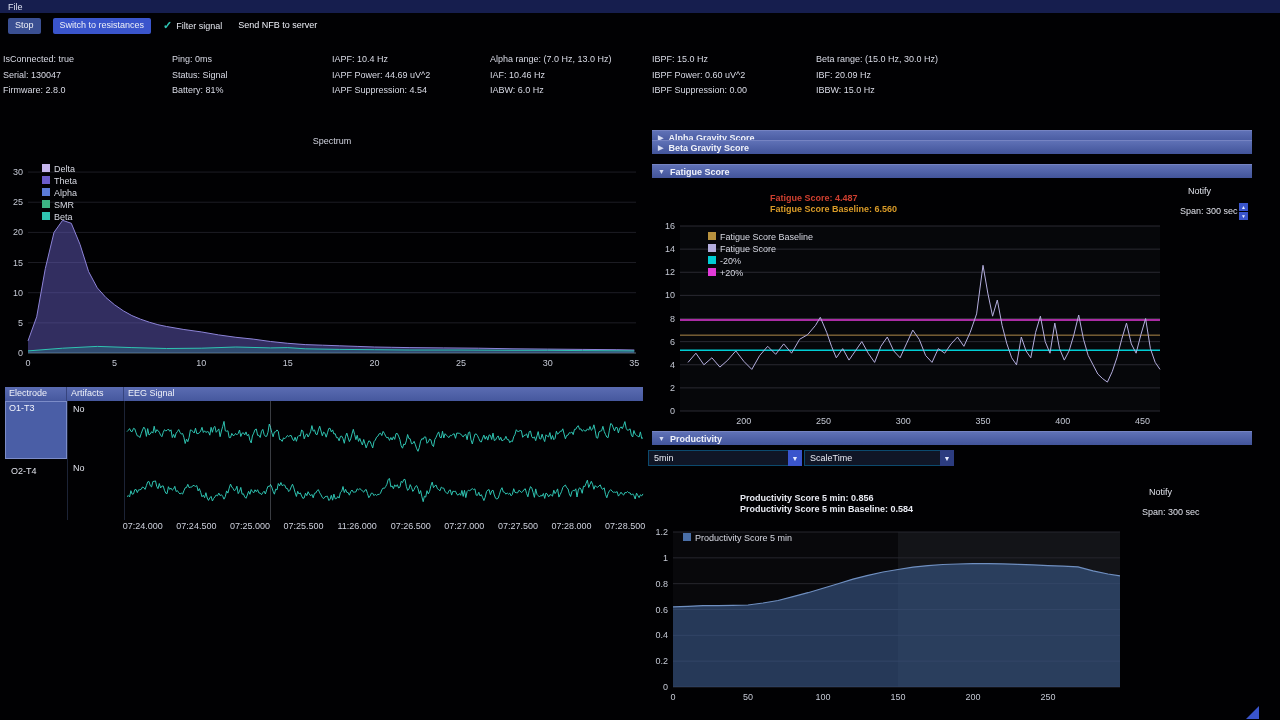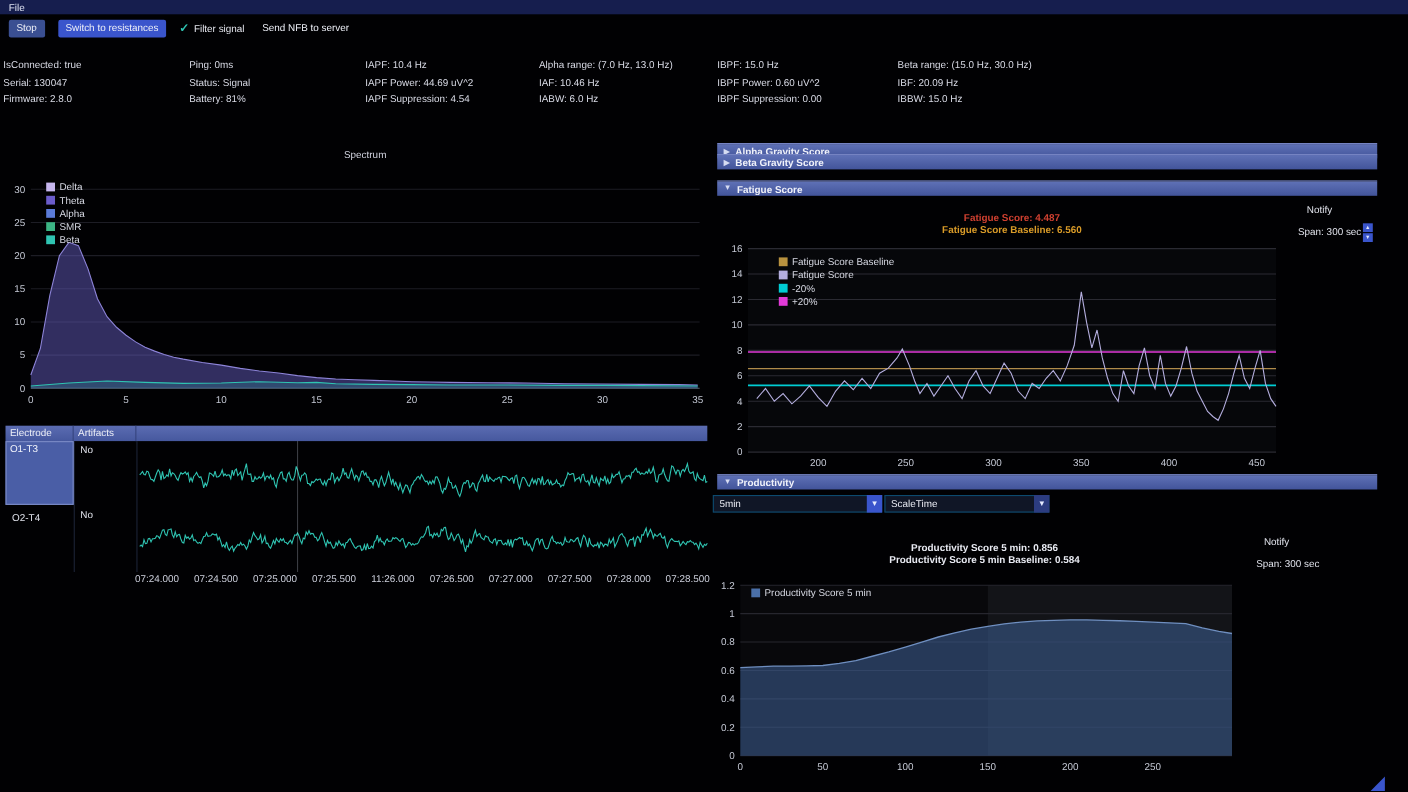--- a/index.html
+++ b/index.html
@@ -13,34 +13,34 @@
   .btn.primary{background:#3a55cc}
   .btn.ghost{background:transparent;padding:2px 4px}
   .check{display:flex;align-items:center;gap:4px}
   .checkmark{color:#2fc4b2;font-weight:bold;font-size:11px}
   .status-col{position:absolute;font-size:9px;line-height:15.5px;color:#d9dbe6;white-space:nowrap}
   .chart-title{position:absolute;font-size:9px;color:#d2d4e0;text-align:center}
   svg.chart{position:absolute;overflow:visible}
   svg text{font-family:"Liberation Sans",sans-serif}
   .legend{position:absolute;display:flex;flex-direction:column;gap:1px;z-index:5;font-size:9px;color:#d6d8e2}
   .legend.h{flex-direction:row;gap:10px}
-  .legend-row{display:flex;align-items:center;gap:4px;height:11px;white-space:nowrap}
+  .legend-row{display:flex;align-items:flex-start;gap:4px;height:11px;white-space:nowrap}
   .swatch{width:8px;height:8px;display:inline-block;flex:0 0 8px}
   .eeg-header{position:absolute;left:5px;top:387px;width:638px;height:14px;display:flex;background:linear-gradient(#5b6cb2,#46589e);font-size:9px;color:#eef0f8}
   .eeg-header .cell{padding:1px 4px;border-right:1px solid #36447e}
   .c1{width:62px}.c2{width:57px}.c3{flex:1;border-right:none!important}
   .colsep{position:absolute;width:1px;background:#1c2336}
   .sel-cell{position:absolute;left:5px;top:401px;width:62px;height:58px;background:#4a5ea6;border:1px solid #7c8cc8;font-size:9px;padding:1px 3px;color:#f2f4fc}
   .plain-cell{position:absolute;font-size:9px;color:#dfe1ea;padding:1px 3px}
   .time-row{position:absolute;left:116px;top:521px;width:536px;display:flex;font-size:9px;color:#cdd0dc}
   .time-row span{flex:1;text-align:center;white-space:nowrap}
   .cursor-line{position:absolute;left:270px;top:401px;width:1px;height:119px;background:rgba(210,215,230,0.28);z-index:4}
   .panel-header{position:absolute;left:652px;width:600px;height:14px;background:linear-gradient(#5f71b6,#42549a);border-top:1px solid #7583c2;font-size:9px;font-weight:bold;color:#f0f2fa;display:flex;align-items:center;gap:5px;padding:0 6px;cursor:default}
   .arrow{font-size:7px;color:#d6dcf2}
-  .score-text{position:absolute;font-size:9px;font-weight:bold;text-align:center;white-space:nowrap}
+  .score-text{position:absolute;font-size:9px;font-weight:bold;text-align:left;white-space:nowrap}
   .small-label{position:absolute;font-size:9px;color:#dfe1ea;white-space:nowrap}
   .combo{position:absolute;height:16px;background:#101626;border:1px solid #0c4a6e;font-size:9px;color:#e8eaf2;display:flex;align-items:center;padding-left:5px}
   .combo-arrow{position:absolute;right:-1px;top:-1px;width:14px;height:16px;background:#3a55cc;color:#e6ecff;display:flex;align-items:center;justify-content:center;font-size:7px}
   .combo-arrow.dim{background:#2c3c80}
   .spinner{position:absolute;left:1239px;top:203px;width:9px;height:17px;display:flex;flex-direction:column;gap:1px;z-index:6}
   .spin-btn{flex:1;background:#3a55cc;color:#dfe6ff;font-size:5px;display:flex;align-items:center;justify-content:center;line-height:5px}
   .grip{position:absolute;left:1246px;top:706px;width:0;height:0;border-left:13px solid transparent;border-bottom:13px solid #3a55cc}
 </style>
 </head>
 <body>
@@ -143,20 +143,21 @@
       <line x1="28" x2="636" y1="203" y2="203" stroke="#4e5e66"></line>
       <path d="M28.0,190.9L36.7,166.8L45.3,118.6L54.0,82.4L62.6,70.3L71.3,73.3L80.0,94.4L88.6,121.6L97.3,137.9L105.9,147.5L114.6,154.8L123.3,160.8L131.9,165.6L140.6,169.2L149.3,172.2L157.9,174.7L166.6,176.5L183.9,179.5L201.2,181.9L218.5,184.9L235.9,187.3L253.2,189.1L270.5,191.5L287.8,193.3L305.2,194.6L322.5,195.2L339.8,195.8L357.1,196.4L374.4,197.0L391.8,197.3L409.1,197.6L443.7,197.9L478.4,198.2L513.0,198.8L547.7,199.1L582.3,199.4L616.9,199.7L634.3,200.0L634.3,203.0L28.0,203.0Z" fill="rgba(100,92,190,0.5)" stroke="none"></path>
       <path d="M28.0,190.9L36.7,166.8L45.3,118.6L54.0,82.4L62.6,70.3L71.3,73.3L80.0,94.4L88.6,121.6L97.3,137.9L105.9,147.5L114.6,154.8L123.3,160.8L131.9,165.6L140.6,169.2L149.3,172.2L157.9,174.7L166.6,176.5L183.9,179.5L201.2,181.9L218.5,184.9L235.9,187.3L253.2,189.1L270.5,191.5L287.8,193.3L305.2,194.6L322.5,195.2L339.8,195.8L357.1,196.4L374.4,197.0L391.8,197.3L409.1,197.6L443.7,197.9L478.4,198.2L513.0,198.8L547.7,199.1L582.3,199.4L616.9,199.7L634.3,200.0" fill="none" stroke="#8d84d8" stroke-width="1"></path>
       <path d="M28.0,200.9L62.6,198.2L97.3,196.4L131.9,197.6L166.6,198.5L201.2,198.2L235.9,197.0L270.5,197.9L287.8,197.6L305.2,198.8L339.8,199.4L374.4,199.7L409.1,200.0L461.0,200.0L513.0,200.3L547.7,200.3L582.3,200.6L634.3,200.9L634.3,203.0L28.0,203.0Z" fill="rgba(40,180,170,0.22)" stroke="none"></path>
       <path d="M28.0,200.9L62.6,198.2L97.3,196.4L131.9,197.6L166.6,198.5L201.2,198.2L235.9,197.0L270.5,197.9L287.8,197.6L305.2,198.8L339.8,199.4L374.4,199.7L409.1,200.0L461.0,200.0L513.0,200.3L547.7,200.3L582.3,200.6L634.3,200.9" fill="none" stroke="#2fc4b2" stroke-width="1"></path>
     </svg>
 
   <div class="eeg-header">
     <div class="cell c1">Electrode</div>
     <div class="cell c2">Artifacts</div>
+    <div class="cell c3">EEG Signal</div>
   </div>
   <div class="colsep" style="left:67px;top:401px;height:119px"></div>
   <div class="colsep" style="left:124px;top:401px;height:119px"></div>
 
   <div class="sel-cell">O1-T3</div>
   <div class="plain-cell" style="left:70px;top:403px">No</div>
   <svg class="chart" style="left:127px;top:404px" width="516" height="56">
       <path d="M0.0,27.6L1.3,26.3L2.6,24.6L3.9,27.3L5.2,27.6L6.5,24.3L7.8,24.9L9.1,28.9L10.3,31.9L11.6,32.0L12.9,33.6L14.2,29.6L15.5,26.0L16.8,23.1L18.1,25.1L19.4,32.4L20.7,24.6L22.0,31.0L23.3,30.0L24.6,27.7L25.9,29.1L27.2,22.2L28.5,28.6L29.7,25.8L31.0,26.5L32.3,28.3L33.6,31.2L34.9,32.7L36.2,28.5L37.5,25.7L38.8,26.9L40.1,26.3L41.4,25.0L42.7,27.3L44.0,25.8L45.3,33.6L46.6,30.4L47.8,33.7L49.1,29.2L50.4,27.6L51.7,25.5L53.0,28.3L54.3,30.1L55.6,29.5L56.9,33.3L58.2,39.5L59.5,35.1L60.8,37.7L62.1,33.4L63.4,25.9L64.7,26.4L66.0,27.6L67.2,29.0L68.5,24.2L69.8,29.6L71.1,29.6L72.4,28.8L73.7,27.0L75.0,23.3L76.3,28.5L77.6,26.8L78.9,28.5L80.2,27.6L81.5,27.9L82.8,31.2L84.1,23.3L85.4,28.3L86.6,23.6L87.9,22.4L89.2,28.3L90.5,26.7L91.8,24.9L93.1,32.7L94.4,27.0L95.7,22.5L97.0,17.4L98.3,26.9L99.6,27.2L100.9,26.8L102.2,33.6L103.5,33.6L104.8,29.4L106.0,31.5L107.3,31.3L108.6,29.4L109.9,30.8L111.2,29.5L112.5,26.0L113.8,32.5L115.1,29.2L116.4,28.8L117.7,30.9L119.0,27.9L120.3,31.8L121.6,30.4L122.9,36.2L124.2,38.9L125.4,32.0L126.7,29.2L128.0,25.7L129.3,25.0L130.6,31.3L131.9,31.3L133.2,33.5L134.5,27.3L135.8,25.4L137.1,30.4L138.4,32.4L139.7,32.3L141.0,28.2L142.3,20.0L143.5,23.4L144.8,28.7L146.1,32.8L147.4,28.0L148.7,27.8L150.0,25.9L151.3,27.5L152.6,35.6L153.9,35.6L155.2,37.4L156.5,33.9L157.8,34.7L159.1,33.3L160.4,31.5L161.7,32.6L162.9,31.6L164.2,31.5L165.5,35.0L166.8,36.8L168.1,33.2L169.4,37.3L170.7,32.8L172.0,31.4L173.3,32.1L174.6,26.0L175.9,27.0L177.2,34.8L178.5,31.4L179.8,29.8L181.1,33.0L182.3,30.7L183.6,27.8L184.9,21.6L186.2,27.2L187.5,25.9L188.8,30.1L190.1,30.7L191.4,25.9L192.7,22.2L194.0,27.0L195.3,31.8L196.6,28.1L197.9,29.2L199.2,33.2L200.5,28.8L201.7,24.6L203.0,24.2L204.3,27.9L205.6,25.9L206.9,30.0L208.2,29.7L209.5,33.7L210.8,33.6L212.1,36.8L213.4,32.4L214.7,32.1L216.0,34.6L217.3,39.3L218.6,32.3L219.8,29.1L221.1,33.6L222.4,37.6L223.7,34.9L225.0,29.9L226.3,25.3L227.6,30.4L228.9,35.7L230.2,31.3L231.5,37.4L232.8,34.4L234.1,38.1L235.4,41.0L236.7,35.5L238.0,39.9L239.2,43.9L240.5,40.1L241.8,36.9L243.1,37.4L244.4,40.6L245.7,44.0L247.0,37.6L248.3,36.1L249.6,33.1L250.9,32.2L252.2,29.8L253.5,29.2L254.8,31.6L256.1,27.4L257.4,29.4L258.6,32.1L259.9,33.9L261.2,33.3L262.5,36.4L263.8,33.5L265.1,36.0L266.4,32.8L267.7,35.4L269.0,29.6L270.3,29.5L271.6,32.1L272.9,35.6L274.2,41.8L275.5,44.2L276.8,40.0L278.0,40.8L279.3,36.9L280.6,30.5L281.9,34.5L283.2,34.8L284.5,39.8L285.8,39.4L287.1,37.3L288.4,40.8L289.7,44.8L291.0,47.3L292.3,43.4L293.6,37.2L294.9,34.6L296.2,35.3L297.4,32.9L298.7,33.0L300.0,39.3L301.3,37.9L302.6,35.0L303.9,35.9L305.2,40.9L306.5,42.6L307.8,35.5L309.1,33.3L310.4,30.2L311.7,27.9L313.0,33.3L314.3,33.8L315.5,27.2L316.8,34.0L318.1,29.7L319.4,31.3L320.7,32.5L322.0,33.6L323.3,31.3L324.6,31.7L325.9,30.2L327.2,29.8L328.5,34.3L329.8,29.0L331.1,29.2L332.4,29.3L333.7,30.0L334.9,31.7L336.2,32.9L337.5,31.0L338.8,30.3L340.1,35.7L341.4,28.7L342.7,27.9L344.0,35.9L345.3,40.0L346.6,34.8L347.9,30.3L349.2,29.9L350.5,31.7L351.8,34.5L353.1,37.5L354.3,38.0L355.6,34.2L356.9,31.1L358.2,35.2L359.5,32.3L360.8,36.1L362.1,30.9L363.4,31.4L364.7,35.5L366.0,29.1L367.3,36.6L368.6,35.9L369.9,33.3L371.2,31.9L372.5,36.1L373.7,33.3L375.0,36.9L376.3,36.0L377.6,35.4L378.9,32.3L380.2,35.5L381.5,35.6L382.8,38.7L384.1,36.9L385.4,37.6L386.7,32.8L388.0,30.4L389.3,25.7L390.6,27.5L391.8,27.4L393.1,26.5L394.4,26.7L395.7,33.3L397.0,31.5L398.3,31.1L399.6,29.9L400.9,33.9L402.2,27.7L403.5,27.1L404.8,32.9L406.1,34.2L407.4,32.8L408.7,36.7L410.0,31.9L411.2,27.6L412.5,34.6L413.8,35.1L415.1,30.2L416.4,34.4L417.7,37.6L419.0,30.8L420.3,32.2L421.6,32.9L422.9,28.6L424.2,35.3L425.5,31.5L426.8,35.7L428.1,34.3L429.4,27.2L430.6,30.2L431.9,29.1L433.2,27.2L434.5,27.3L435.8,24.8L437.1,30.0L438.4,34.8L439.7,31.4L441.0,31.2L442.3,28.7L443.6,28.9L444.9,28.0L446.2,30.6L447.5,25.3L448.8,25.3L450.0,22.8L451.3,21.7L452.6,25.4L453.9,24.8L455.2,27.2L456.5,25.9L457.8,26.9L459.1,26.9L460.4,24.8L461.7,26.2L463.0,22.5L464.3,26.3L465.6,25.1L466.9,20.8L468.2,26.6L469.4,33.7L470.7,34.2L472.0,27.9L473.3,27.2L474.6,26.8L475.9,22.3L477.2,27.4L478.5,30.5L479.8,33.1L481.1,33.6L482.4,26.2L483.7,19.5L485.0,20.4L486.3,23.9L487.5,26.9L488.8,23.3L490.1,23.6L491.4,28.9L492.7,24.2L494.0,22.8L495.3,24.7L496.6,21.5L497.9,17.6L499.2,24.3L500.5,26.3L501.8,25.9L503.1,24.8L504.4,31.2L505.7,33.0L506.9,26.5L508.2,30.1L509.5,31.4L510.8,32.2L512.1,33.0L513.4,27.9L514.7,34.5L516.0,33.8" fill="none" stroke="#2fc4b2" stroke-width="1"></path>
     </svg>
 

